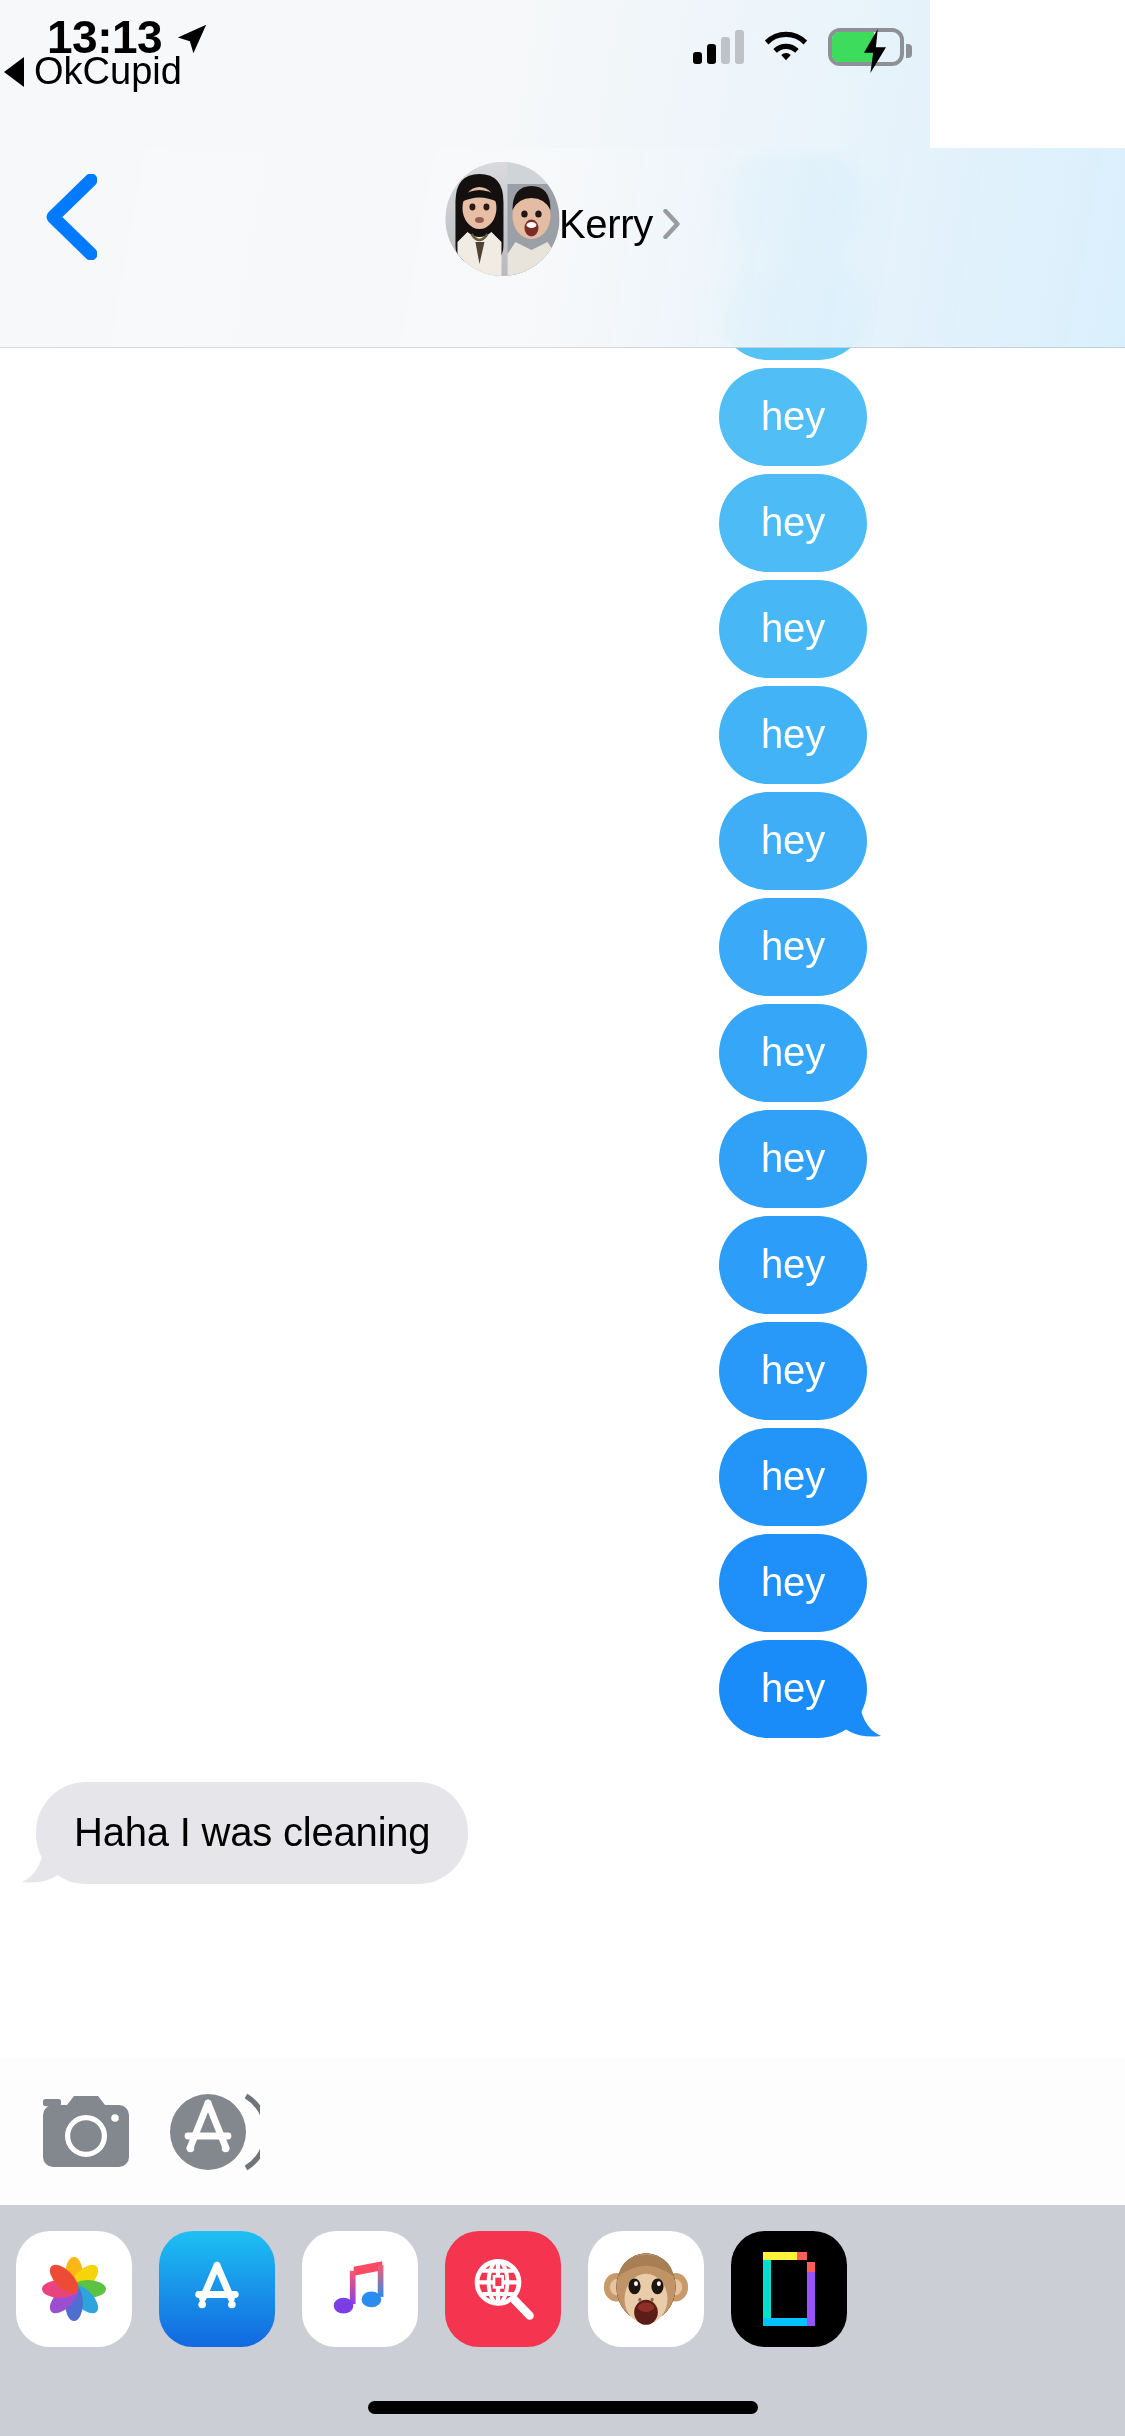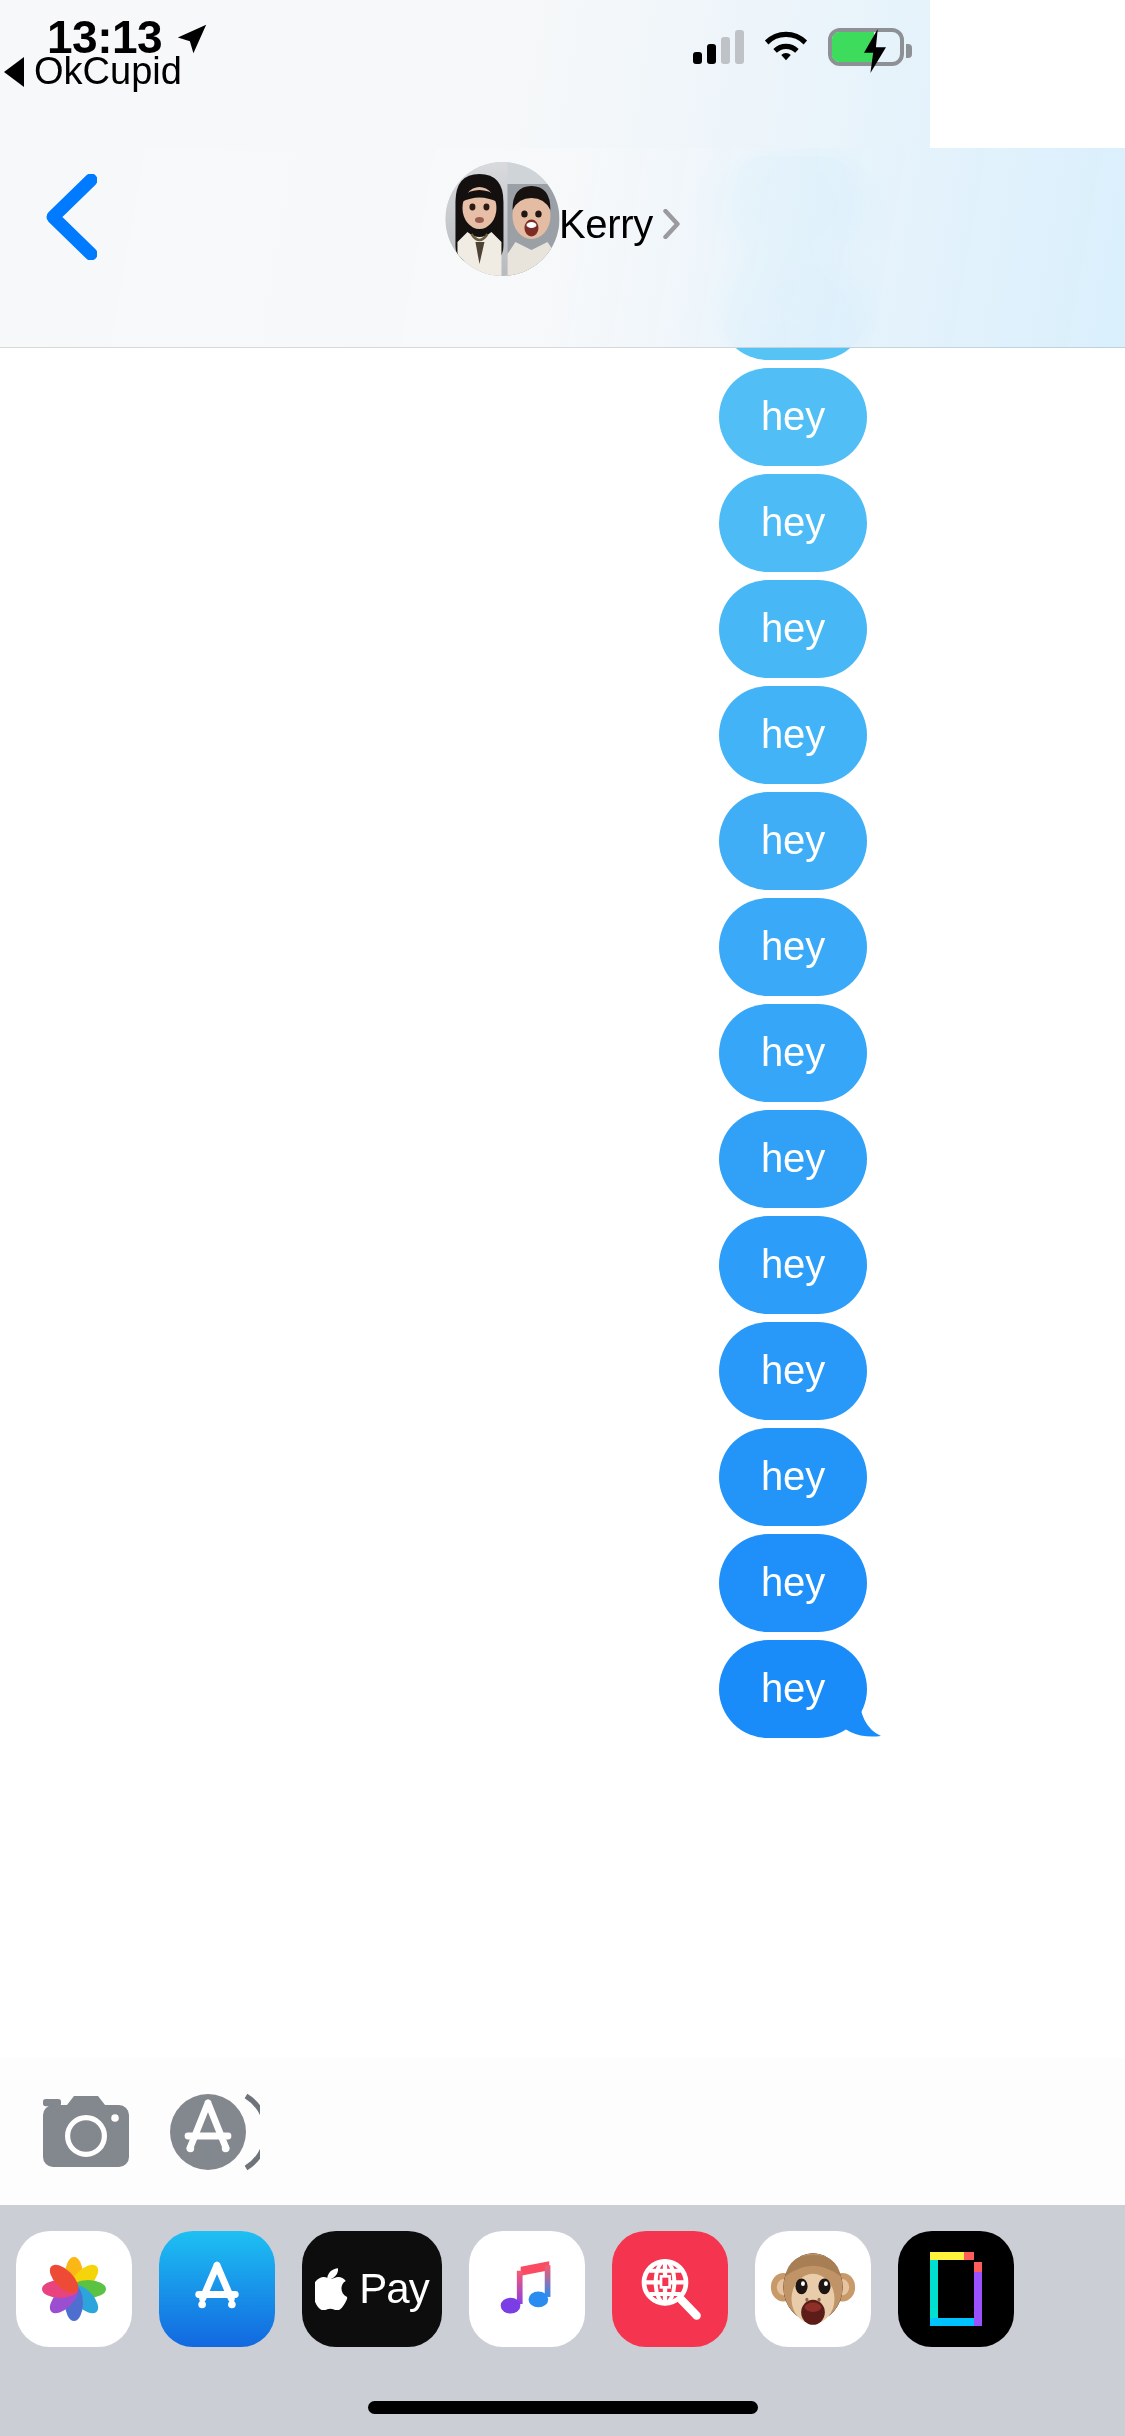--- a/index.html
+++ b/index.html
@@ -201,20 +201,25 @@
         </div>
         <div class="row out" style="margin-top: 8px;">
           <div class="bubble out" style="background: rgb(35, 149, 249);">hey</div>
         </div>
         <div class="row out" style="margin-top: 8px;">
           <div class="bubble out" style="background: rgb(31, 144, 250);">hey</div>
         </div>
         <div class="row out" style="margin-top: 8px;">
           <div class="bubble out" style="background: rgb(26, 140, 250);">hey<span class="tail-out"><svg width="48" height="46" viewBox="0 0 48 46">
                 <path d="M0 0 H26 Q26 34 48 44 Q18 48 0 26 Z" fill="rgb(26,140,250)"></path>
+              </svg></span></div>
+        </div>
+        <div class="row in" style="margin-top: 44px;">
+          <div class="bubble in">Haha I was cleaning<span class="tail-in"><svg width="48" height="46" viewBox="0 0 48 46">
+                <path d="M48 0 H22 Q22 34 0 44 Q30 48 48 26 Z" fill="#e5e5ea"></path>
               </svg></span></div>
         </div>
       </div>
   </div>
 
   <div id="status-bar">
     <div id="status-time">13:13</div>
     <svg id="loc-arrow" viewBox="0 0 24 24">
       <path d="M22 2 L2 11 L10.5 13.5 L13 22 Z" fill="#000"></path>
     </svg>
@@ -342,27 +347,20 @@
 
       <div class="app-icon" style="background:linear-gradient(180deg,#1ec0f3,#1268e0);">
         <svg width="76" height="76" viewBox="0 0 48 48">
           <path d="M24 9 L15 30 M24 9 L33 30" stroke="#fff" stroke-width="4.4" stroke-linecap="round"></path>
           <path d="M12.5 27.5 h23" stroke="#fff" stroke-width="4.4" stroke-linecap="round"></path>
           <circle cx="14.6" cy="33.8" r="2.4" fill="#fff"></circle>
           <circle cx="33.4" cy="33.8" r="2.4" fill="#fff"></circle>
         </svg>
       </div>
 
-      <div class="app-icon" style="background:#0d0d0d; width:140px;">
-        <svg width="34" height="42" viewBox="0 0 18 22">
-          <path d="M12.2 0 c.2 1.7-.6 3.4-1.7 4.4 c-1 1-2.6 1.8-4 1.7 c-.2-1.6.6-3.3 1.6-4.3 C9.2.7 10.9 0 12.2 0z" fill="#fff"></path>
-          <path d="M17 16.2 c-.5 1.2-.8 1.7-1.4 2.8 c-.9 1.5-2.2 3.3-3.8 3.3 c-1.4 0-1.8-.9-3.7-.9 c-1.9 0-2.3.9-3.7.9 c-1.6 0-2.8-1.6-3.7-3.1 C-1.7 15-1.9 9.7.4 6.9 c1.1-1.3 2.7-2.2 4.2-2.2 c1.6 0 2.6 1 3.9 1 c1.3 0 2.1-1 3.9-1 c1.4 0 2.9.8 3.9 2.1 c-3.4 1.9-2.9 6.8.7 8.4z" fill="#fff"></path>
-        </svg>
-        <span style="color:#fff; font-size:42px; font-weight:500; margin-left:10px; letter-spacing:-1px;">Pay</span>
-      </div>
 
       <div class="app-icon" style="background:#fff;">
         <svg width="76" height="76" viewBox="0 0 48 48">
           <defs>
             <linearGradient id="mgL" x1="0" y1="0" x2="0" y2="1">
               <stop offset="0%" stop-color="#fa5a6e"></stop>
                 <stop offset="100%" stop-color="#8b3fe8"></stop>
             </linearGradient>
             <linearGradient id="mgR" x1="0" y1="0" x2="0" y2="1">
               <stop offset="0%" stop-color="#fa5a6e"></stop>

